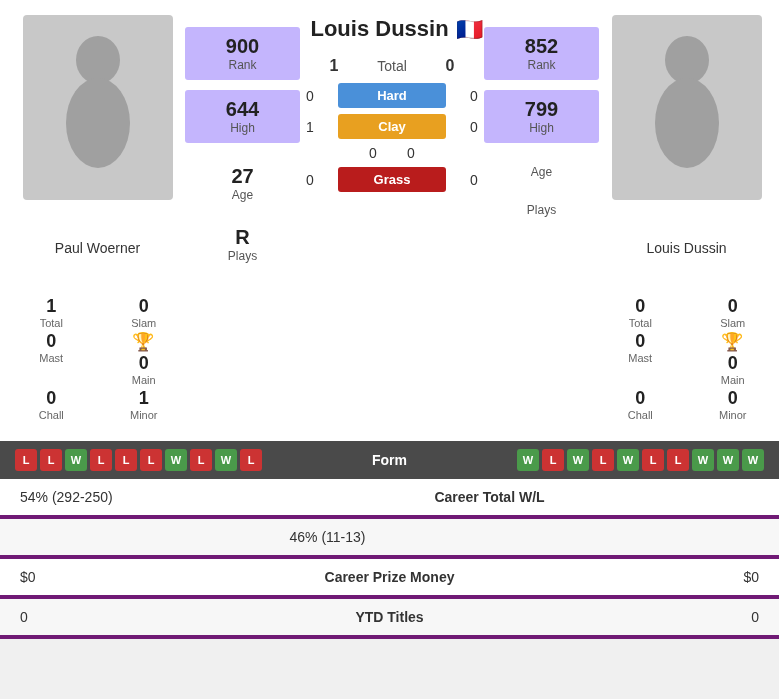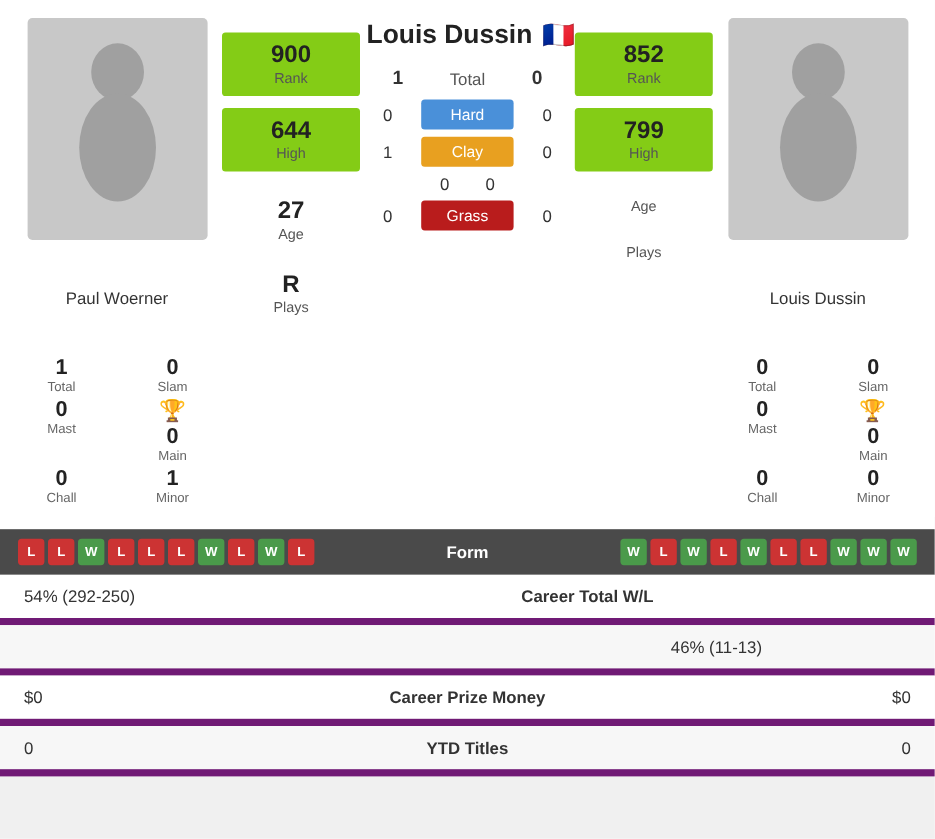--- a/index.html
+++ b/index.html
@@ -159,25 +159,25 @@
     }
 
     .surface-score {
       font-size: 14px;
       color: #333;
       width: 20px;
       text-align: center;
     }
 
     .surface-btn {
-      width: 77px;
+      width: 108px;
       padding: 5px 0;
       border-radius: 3px;
       color: #fff;
-      font-weight: normal;
+      font-weight: bold;
       font-size: 13px;
       text-align: center;
     }
 
     .surface-hard { background: #4a90d9; }
     .surface-clay { background: #e8a020; }
     .surface-indoor { background: #5b9bd5; }
     .surface-grass { background: #b91c1c; }
 
     
@@ -220,23 +220,23 @@
     .badge-w { background: #4a9a4a; }
 
     
     .stats-table {
       width: 100%;
     }
 
     .stats-row {
       display: flex;
       align-items: center;
-      justify-content: flex-end;
+      justify-content: center;
       padding: 10px 20px;
-      border-bottom: 6px solid #701a75;
+      border-bottom: 4px solid #701a75;
     }
 
     .stats-row:nth-child(even) {
       background: #f7f7f7;
     }
 
     .stats-row:nth-child(odd) {
       background: #fff;
     }
 
@@ -257,21 +257,21 @@
 
     .stats-right {
       font-size: 14px;
       color: #333;
       width: 200px;
       text-align: right;
     }
 
     
     .rank-highlight {
-      background: #84cc16;
+      background: #c4b5fd;
       border-radius: 3px;
       padding: 8px 12px;
       text-align: center;
       margin: 2px 0;
     }
 
     .center-section {
       display: flex;
       flex-direction: column;
       align-items: center;

